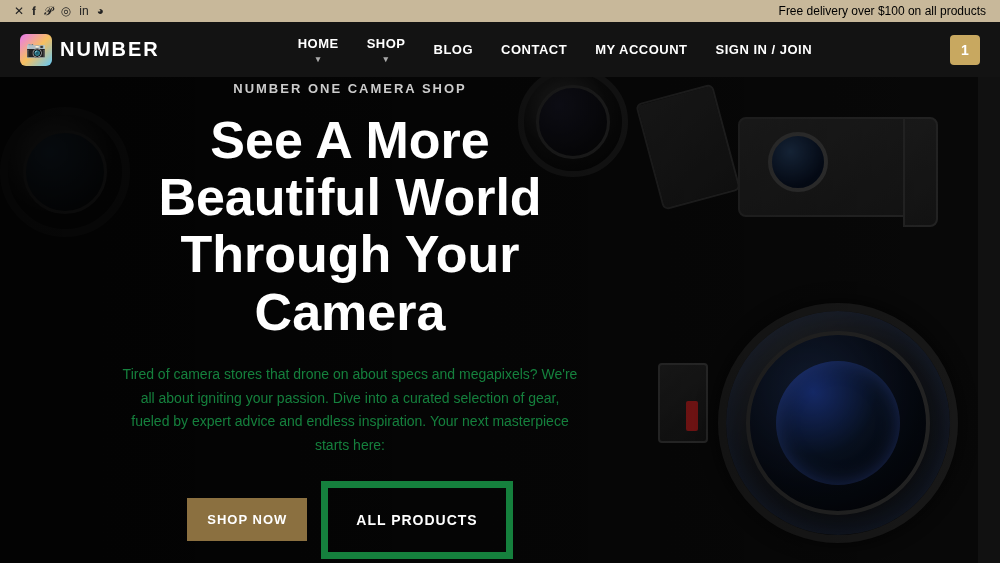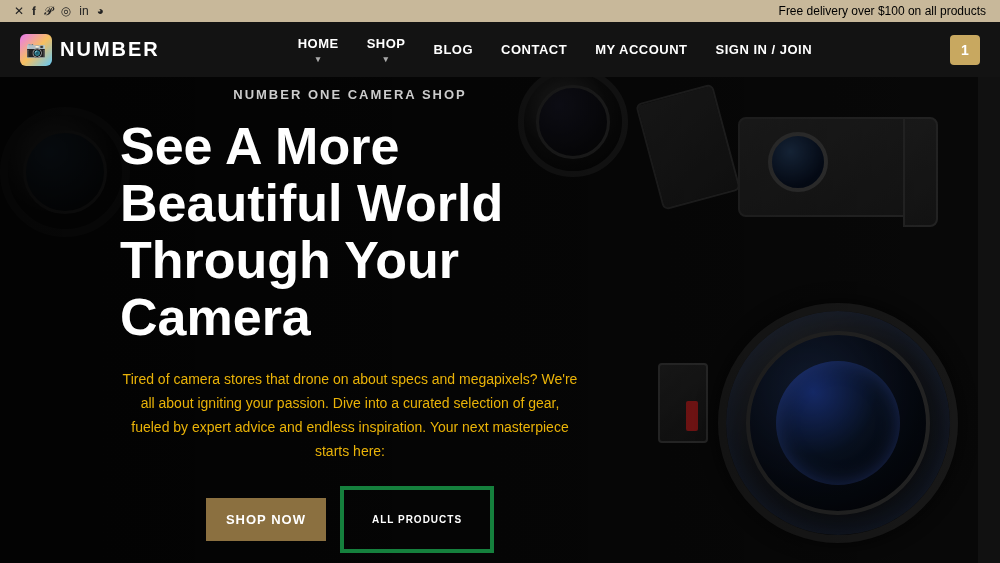--- a/index.html
+++ b/index.html
@@ -109,25 +109,25 @@
       text-transform: uppercase;
       margin-bottom: 16px;
     }
 
     .hero-title {
       color: #fff;
       font-size: 52px;
       font-weight: 900;
       line-height: 1.1;
       margin-bottom: 22px;
-      text-align: left;
+      text-align: center;
     }
 
     .hero-desc {
-      color: #eab308;
+      color: #15803d;
       font-size: 14px;
       line-height: 1.7;
       margin-bottom: 23px;
       max-width: 460px;
     }
 
     .hero-buttons { display: flex; gap: 14px; align-items: center; justify-content: center; }
     .btn-shop {
       background: #8b7040;
       color: #fff;
@@ -135,23 +135,23 @@
       padding: 14px 20px;
       font-size: 13px;
       font-weight: 700;
       letter-spacing: 1px;
       text-transform: uppercase;
       cursor: pointer;
     }
     .btn-all {
       background: transparent;
       color: #fff;
-      border: 4px solid #15803d;
+      border: 7px solid #15803d;
       padding: 24px 28px;
-      font-size: 10px;
+      font-size: 14px;
       font-weight: 700;
       letter-spacing: 1px;
       text-transform: uppercase;
       cursor: pointer;
     }
 
     
     .camera-deco {
       position: absolute;
       right: 0;

